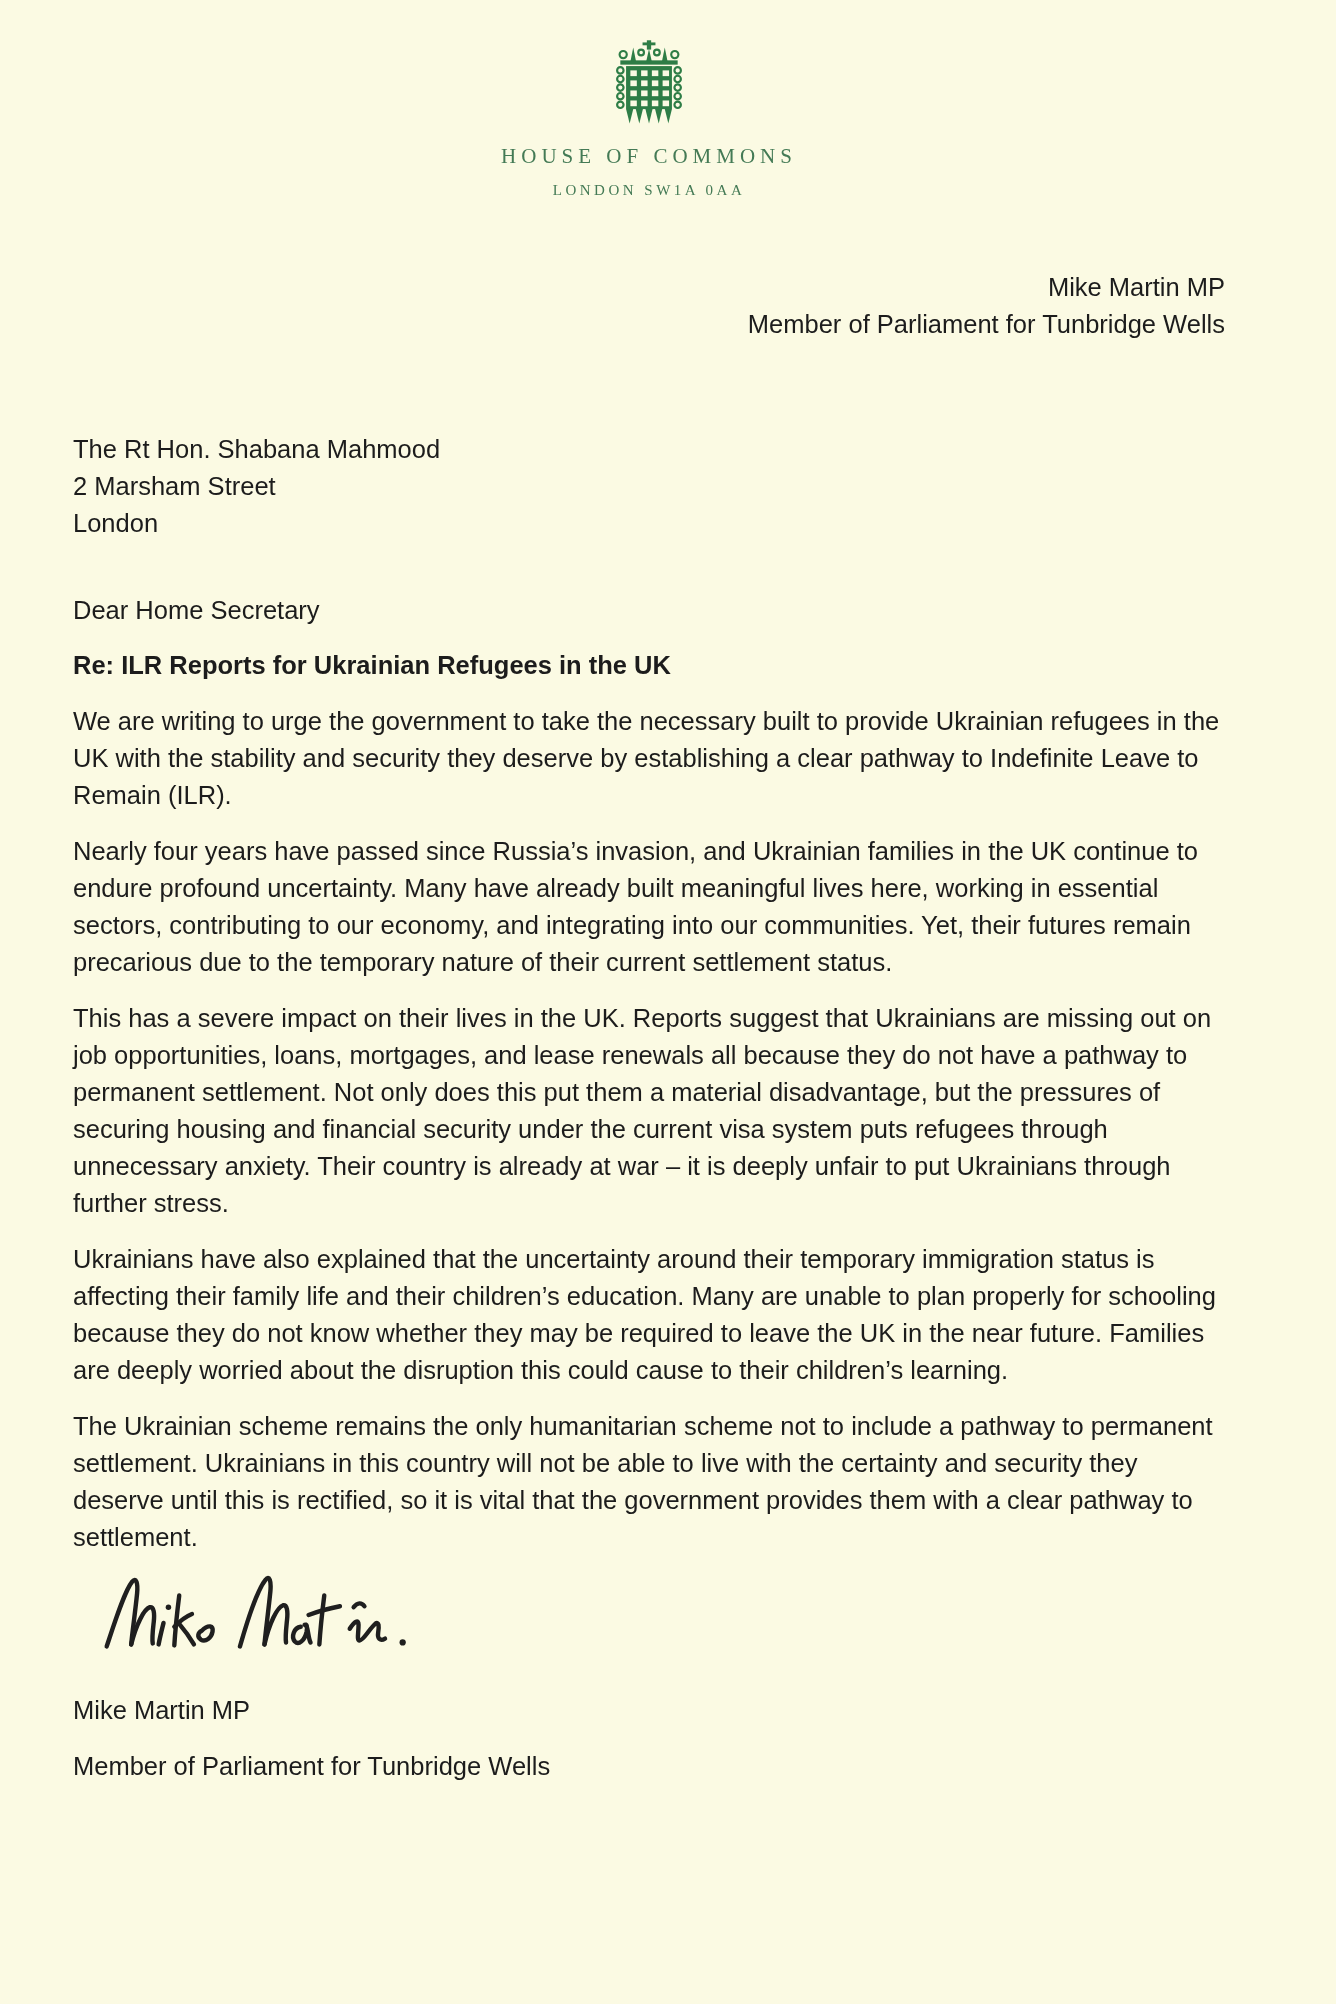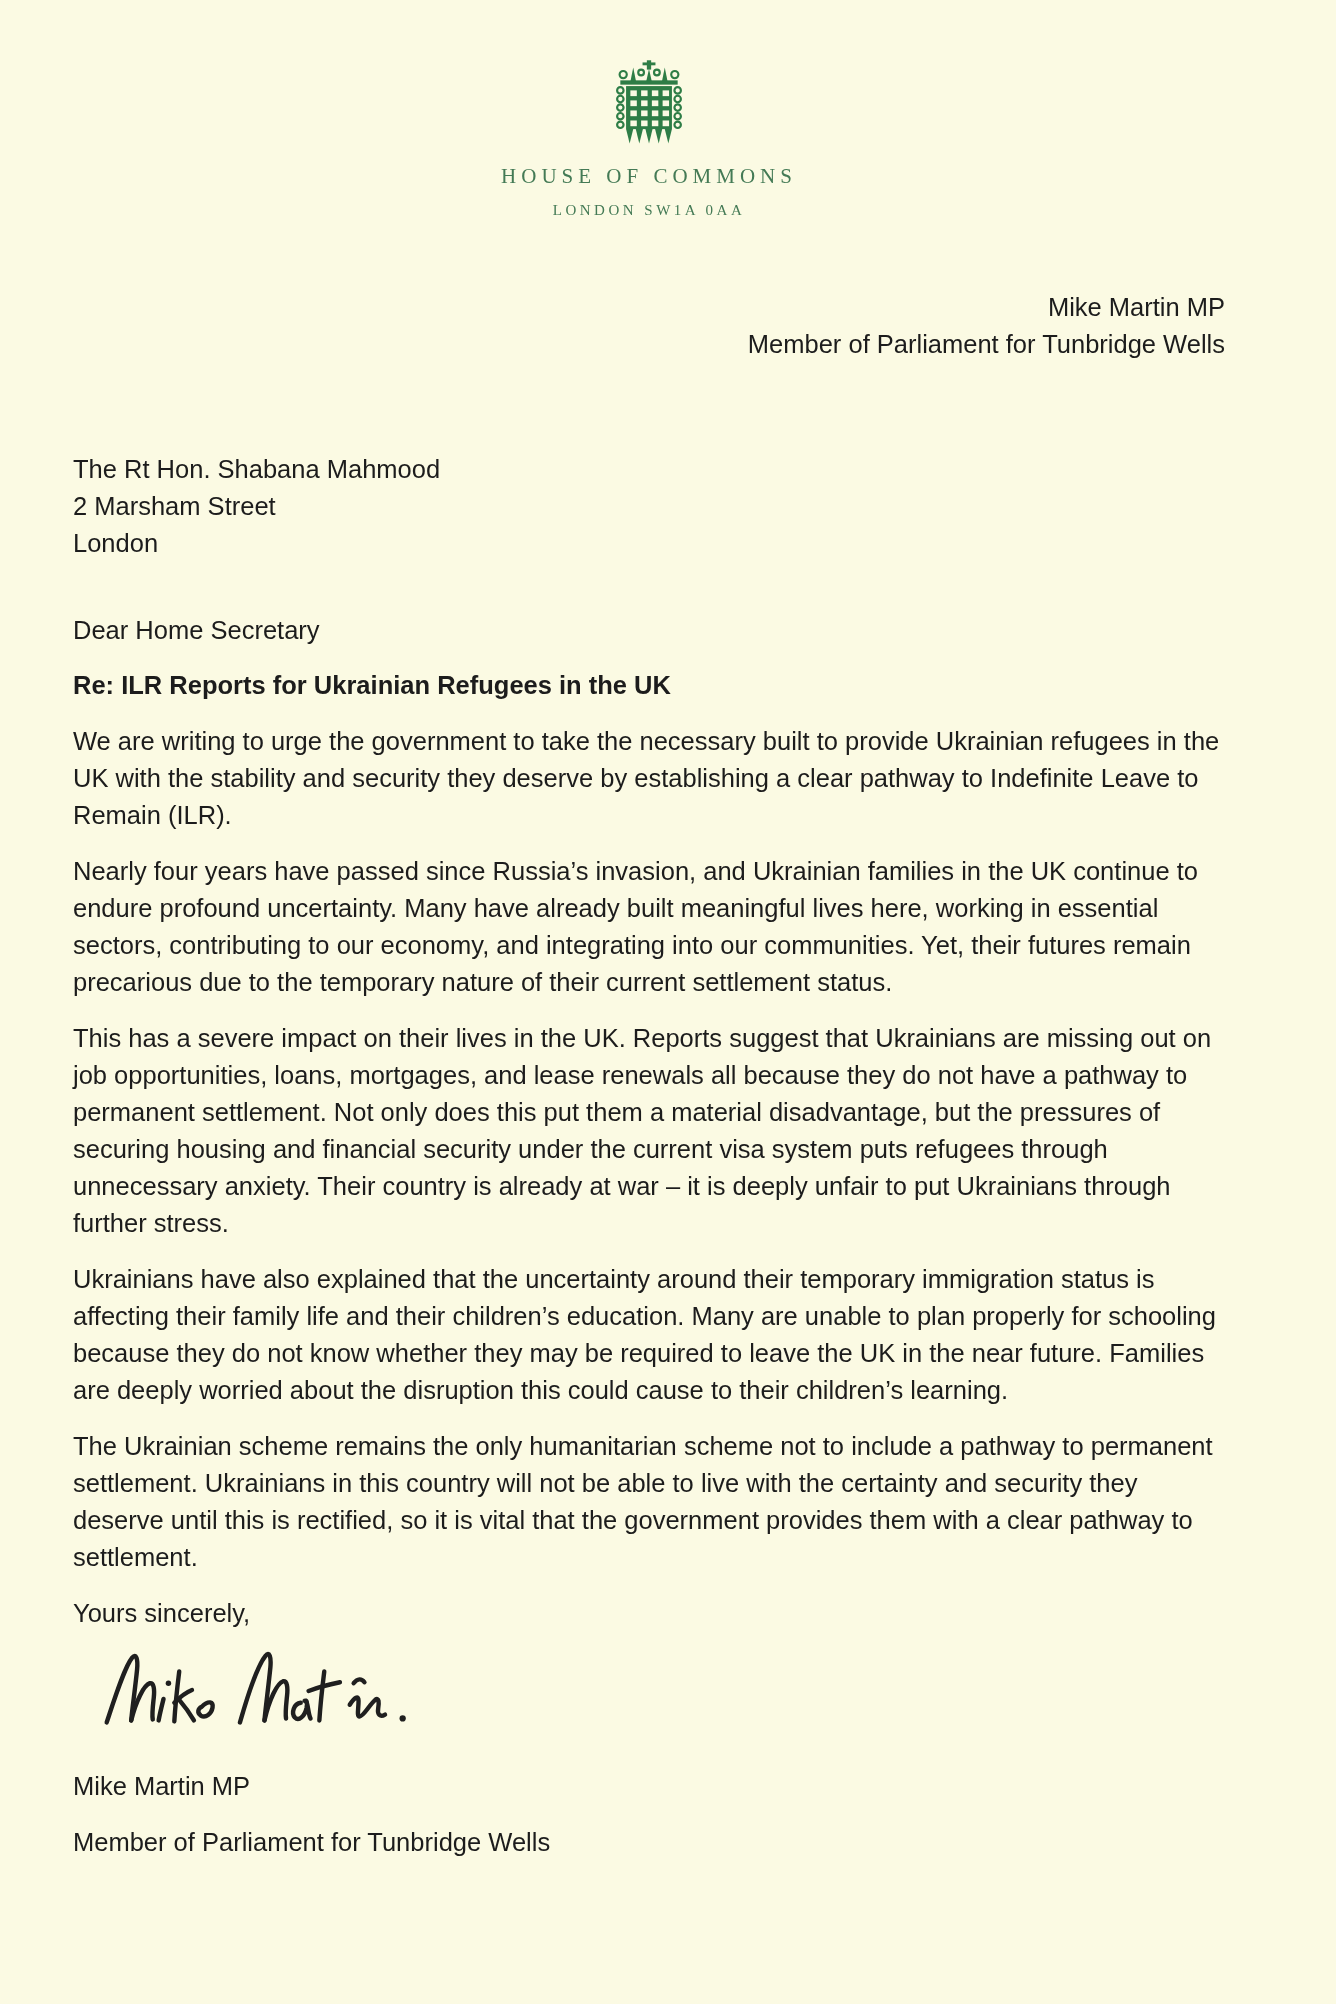--- a/index.html
+++ b/index.html
@@ -5,21 +5,21 @@
   html, body { margin: 0; padding: 0; }
   body { background: #fbfae3; }
   .page {
     position: relative;
     width: 1308px;
     height: 2004px;
     box-sizing: border-box;
     background: #fbfae3;
     color: #1c1c1c;
     font-family: "Liberation Sans", sans-serif;
-    padding: 60px 83px 0 73px;
+    padding: 40px 83px 0 73px;
     overflow: hidden;
     border-radius: 20px;
   }
   .letterhead { text-align: center; }
   .crest { display: block; margin: 0 auto; }
   .org-name {
     font-family: "Liberation Serif", serif;
     color: #447a55;
     font-size: 21px;
     letter-spacing: 5px;
@@ -140,21 +140,20 @@
   <div class="subject">Re: ILR Reports for Ukrainian Refugees in the UK</div>
 
   <div class="body-text">
     <p>We are writing to urge the government to take the necessary built to provide Ukrainian refugees in the UK with the stability and security they deserve by establishing a clear pathway to Indefinite Leave to Remain (ILR).</p>
     <p>Nearly four years have passed since Russia’s invasion, and Ukrainian families in the UK continue to endure profound uncertainty. Many have already built meaningful lives here, working in essential sectors, contributing to our economy, and integrating into our communities. Yet, their futures remain precarious due to the temporary nature of their current settlement status.</p>
     <p>This has a severe impact on their lives in the UK. Reports suggest that Ukrainians are missing out on job opportunities, loans, mortgages, and lease renewals all because they do not have a pathway to permanent settlement. Not only does this put them a material disadvantage, but the pressures of securing housing and financial security under the current visa system puts refugees through unnecessary anxiety. Their country is already at war – it is deeply unfair to put Ukrainians through further stress.</p>
     <p>Ukrainians have also explained that the uncertainty around their temporary immigration status is affecting their family life and their children’s education. Many are unable to plan properly for schooling because they do not know whether they may be required to leave the UK in the near future. Families are deeply worried about the disruption this could cause to their children’s learning.</p>
     <p>The Ukrainian scheme remains the only humanitarian scheme not to include a pathway to permanent settlement. Ukrainians in this country will not be able to live with the certainty and security they deserve until this is rectified, so it is vital that the government provides them with a clear pathway to settlement.</p>
   </div>
 
-  <div class="valediction">Yours sincerely,</div>
 
   <svg class="signature" width="345" height="98" viewBox="0 0 340 100" aria-label="Mike Martin.">
     <g fill="none" stroke="#1f1f1f" stroke-width="4.5" stroke-linecap="round" stroke-linejoin="round">
 
       <path d="M10,80 C18,56 28,24 36,14 C40,9 42,15 41,26 C39,46 36,66 35,78"></path>
       <path d="M35,78 C40,58 48,42 54,40 C58,39 59,46 58,55 C57,64 56,72 57,77"></path>
       <path d="M68,56 C66,64 64,72 63,78"></path>
       <circle cx="73" cy="40" r="2.8" fill="#1f1f1f" stroke="none"></circle>
       <path d="M84,28 C82,44 80,62 79,79"></path>
       <path d="M79,60 C86,53 92,49 97,47"></path>

